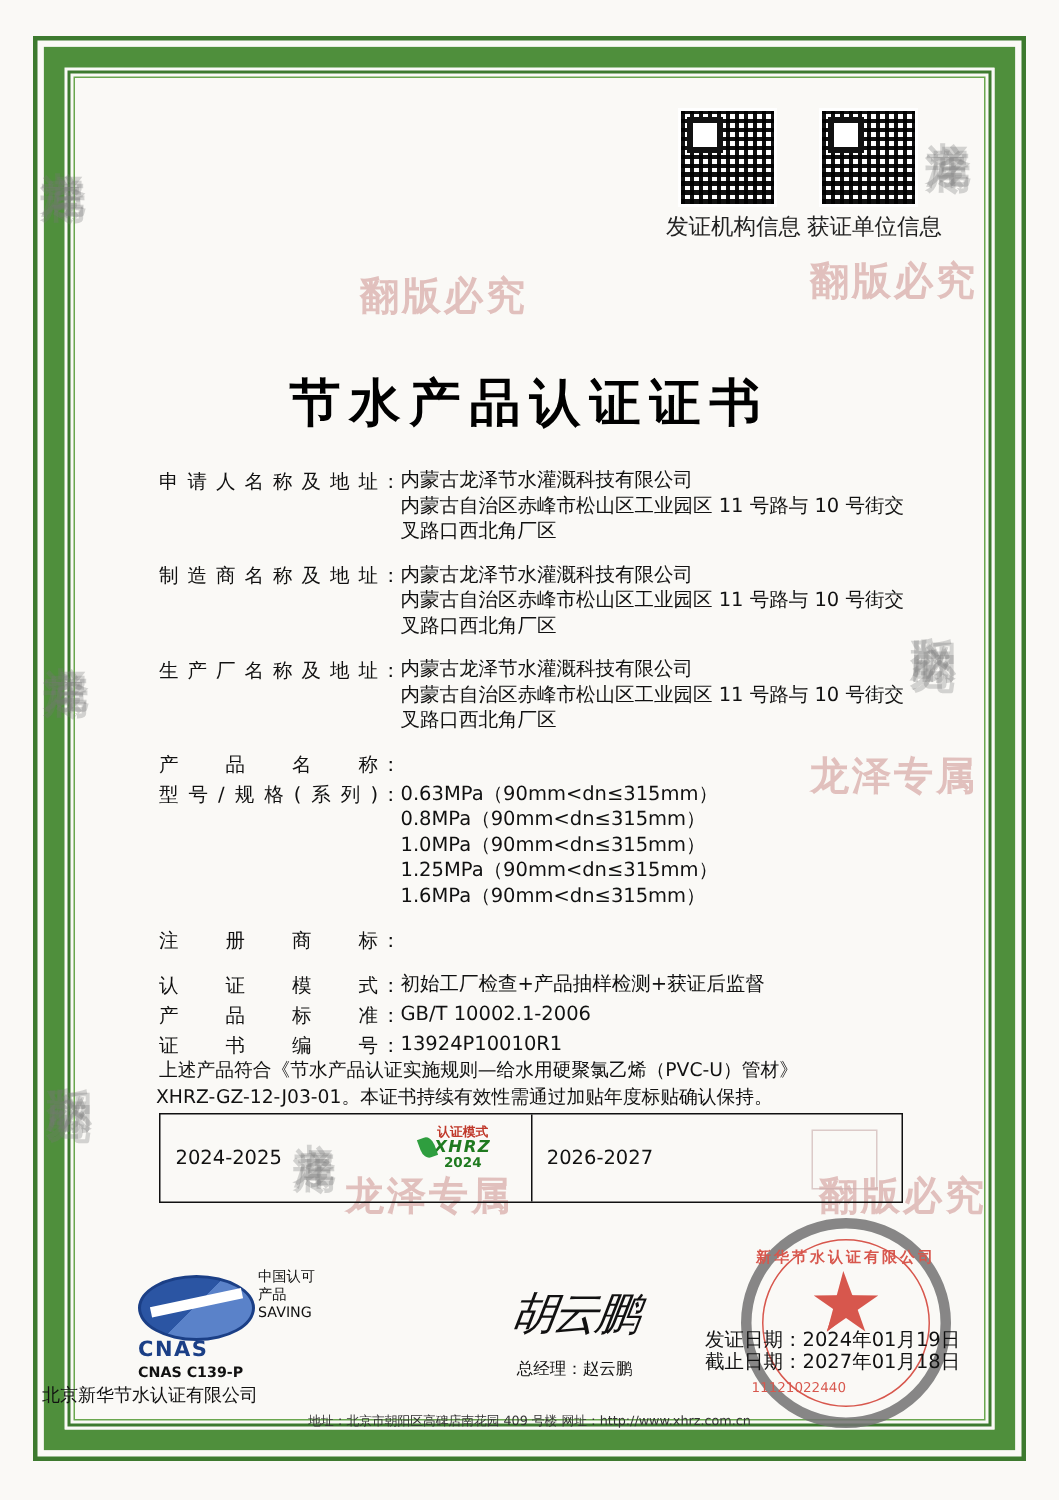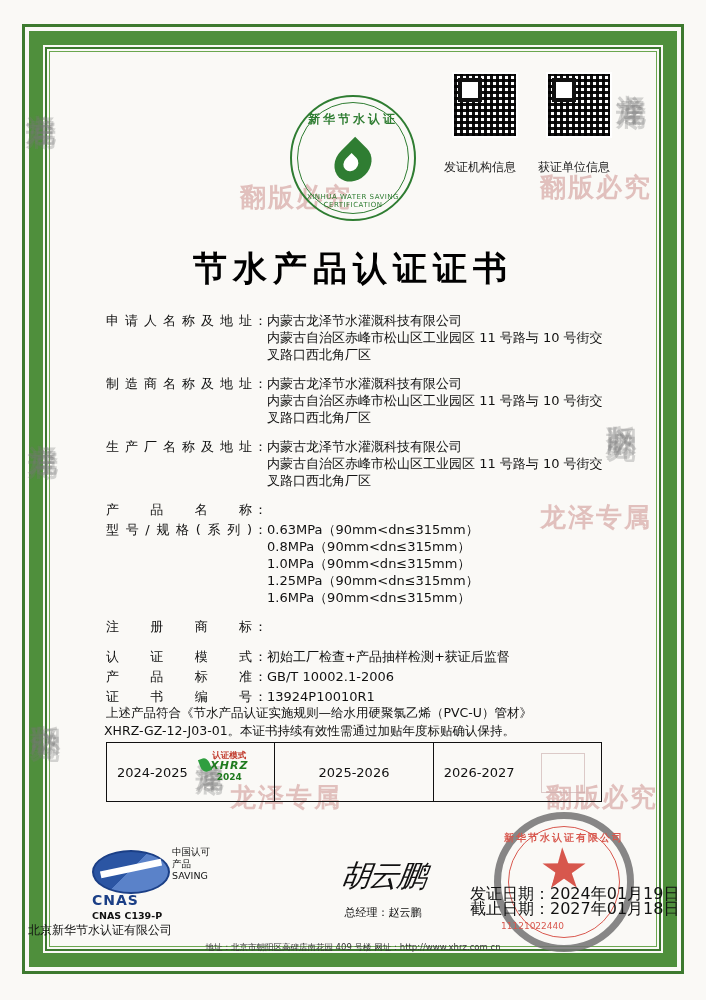--- a/index.html
+++ b/index.html
@@ -61,24 +61,23 @@
       repeating-linear-gradient(0deg,#111 0 3px,#fff 3px 6px),
       repeating-linear-gradient(90deg,#111 0 3px,#fff 3px 6px);
     background-blend-mode:multiply;
     border:2px solid #fff;
   }
   .qr:after{
     content:"";position:absolute;left:4px;top:4px;width:16px;height:16px;
     border:4px solid #111;background:#fff;
   }
   .qr-label{
-    position:absolute;font-size:12px;color:#222;
+    position:absolute;font-size:15px;color:#222;
     font-family:"DejaVu Sans", sans-serif;
     white-space:nowrap;
-    margin-top:17px;
   }
 
   .logo{
     position:absolute;left:290px;top:95px;width:126px;height:126px;
     border-radius:50%;
     border:2px solid #2f7d32;
     box-sizing:border-box;
   }
   .logo .ring{
     position:absolute;left:5px;top:5px;right:5px;bottom:5px;
@@ -226,21 +225,21 @@
     position:absolute;left:0;top:12px;width:100%;text-align:center;
     font-size:10px;font-weight:bold;font-family:"DejaVu Sans", sans-serif;
     letter-spacing:2px;
   }
   .redseal .num{
     position:absolute;left:0;bottom:14px;width:100%;
     font-size:9px;font-family:"DejaVu Sans", sans-serif;
   }
 
   .dates{
-    position:absolute;left:470px;top:886px;font-size:16px;line-height:15px;
+    position:absolute;left:470px;top:886px;font-size:13px;line-height:15px;
     font-family:"DejaVu Sans", sans-serif;text-align:left;
   }
 
   .company{
     position:absolute;left:0;top:922px;width:706px;text-align:left;
     font-size:12px;font-family:"DejaVu Sans", sans-serif;padding-left:28px;
   }
   .addr{
     position:absolute;left:0;top:942px;width:706px;text-align:center;
     font-size:8.5px;color:#333;font-family:"DejaVu Sans", sans-serif;
@@ -266,26 +265,20 @@
   <div class="wm v" style="left:24px;top:700px;font-size:30px;">翻版必究</div>
   <div class="wm red" style="left:230px;top:780px;font-size:26px;">龙泽专属</div>
   <div class="wm red" style="left:546px;top:780px;font-size:26px;">翻版必究</div>
   <div class="wm v" style="left:190px;top:740px;font-size:28px;">龙泽专属</div>
 
   <div class="qr" style="left:452px;top:72px;"></div>
   <div class="qr-label" style="left:444px;top:142px;">发证机构信息</div>
   <div class="qr" style="left:546px;top:72px;"></div>
   <div class="qr-label" style="left:538px;top:142px;">获证单位信息</div>
 
-  <div class="logo">
-    <div class="ring"></div>
-    <div class="cn-top">新华节水认证</div>
-    <div class="drop"></div>
-    <div class="en-bottom">XINHUA WATER SAVING CERTIFICATION</div>
-  </div>
 
   <div class="title">节水产品认证证书</div>
 
   <div class="fields">
 
     <div class="row">
       <div class="lbl">申请人名称及地址</div>
       <div class="colon">：</div>
       <div class="val">
         <span class="ln">内蒙古龙泽节水灌溉科技有限公司</span>
@@ -369,23 +362,20 @@
   <div class="ytable">
     <div class="ycell with-stamp">
       <span>2024-2025</span>
       <span class="stamp">
         <span class="leaf"></span>
         <span class="s1">认证模式</span><br>
         <span class="s2">XHRZ</span><br>
         <span class="s3">2024</span>
       </span>
     </div>
-    <div class="ycell">
-      <span>2025-2026</span>
-    </div>
     <div class="ycell with-stamp">
       <span>2026-2027</span>
       <span class="faint-box"></span>
     </div>
   </div>
 
   <div class="cnas">
     <div class="oval">
         <span class="band"></span>
       </div>

